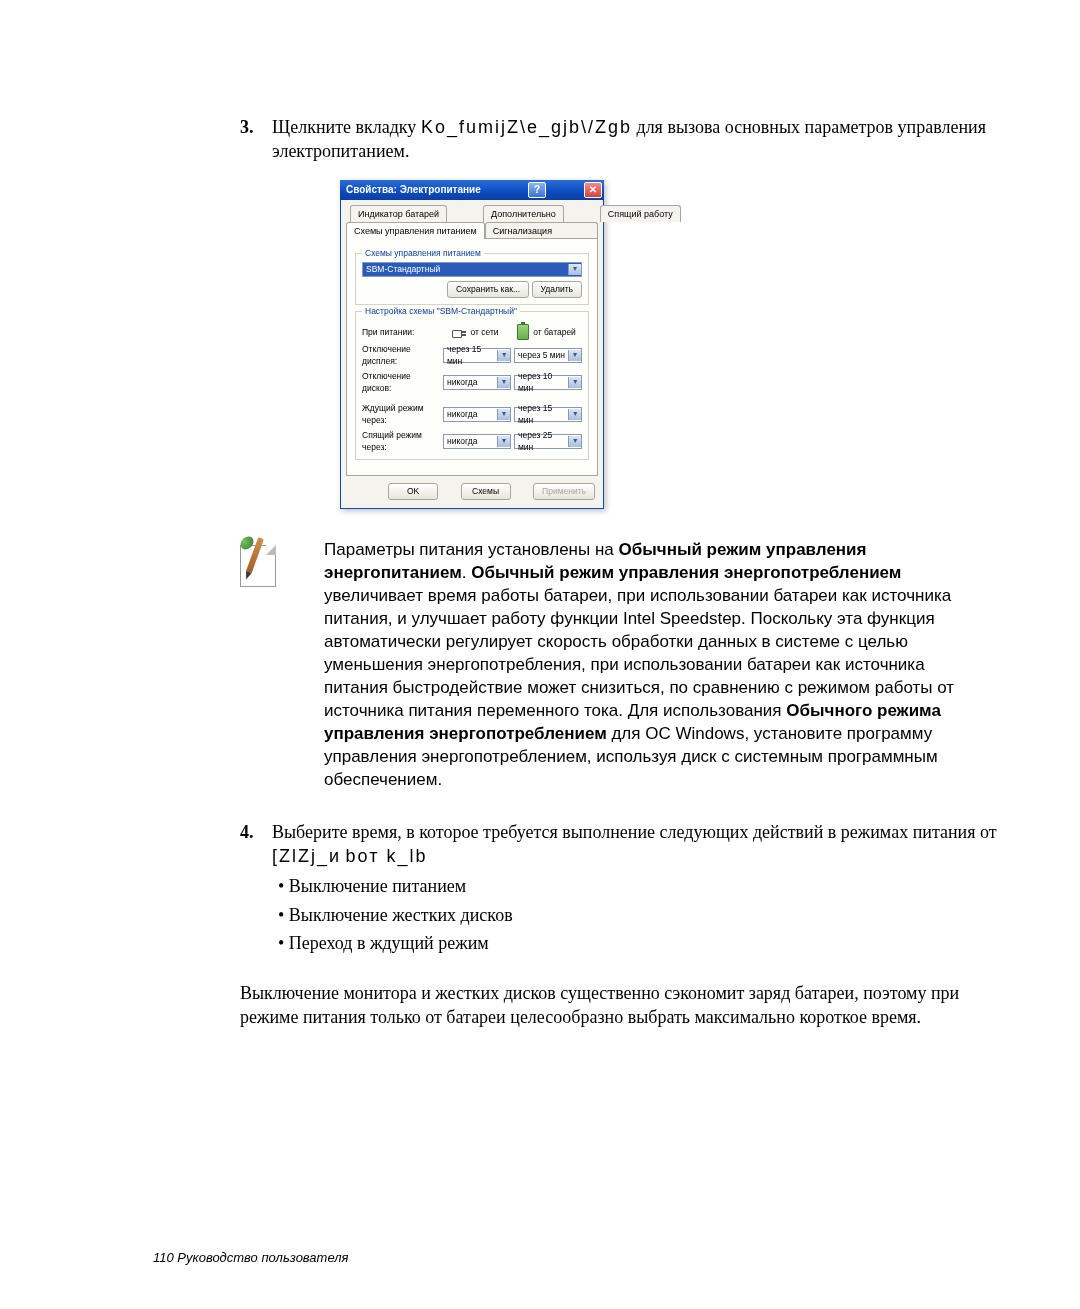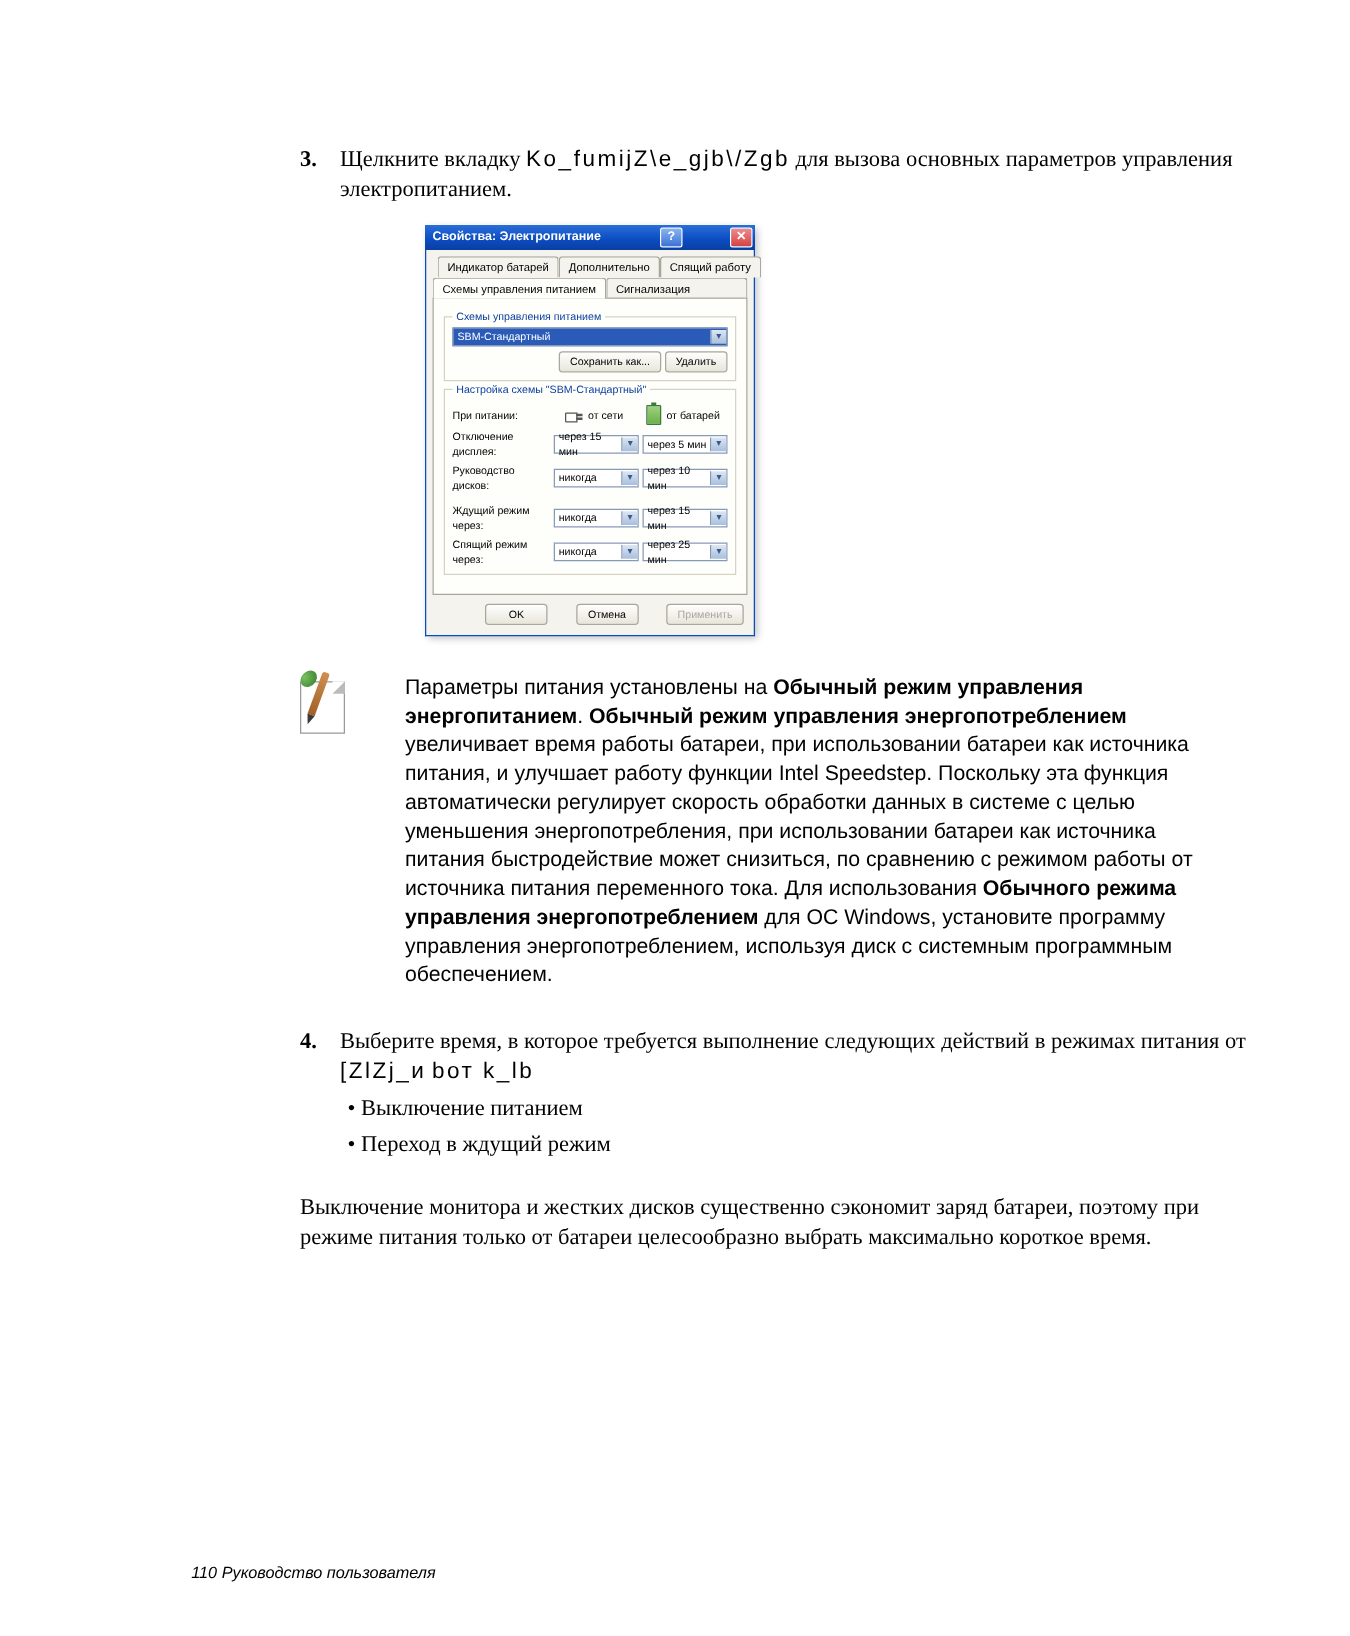--- a/index.html
+++ b/index.html
@@ -71,21 +71,21 @@
   .dlg-body {
     background: #f4f3ed;
     border: 1px solid #0b4bc1;
     border-top: none;
     padding: 5px;
   }
   .tabs-row1, .tabs-row2 {
     display: flex;
     font-size: 9px;
   }
-  .tabs-row1 { margin-left: 4px; margin-right: 4px; }
+  .tabs-row1 { margin-left: 4px; margin-right: 4px; gap: 36px; }
   .tab {
     border: 1px solid #a8a79c;
     border-bottom: none;
     border-radius: 3px 3px 0 0;
     padding: 2px 7px;
     background: #f4f3ed;
     margin-right: 0px;
     white-space: nowrap;
   }
   .tab.active {
@@ -300,21 +300,21 @@
               <div class="combo">
                   <span>через 15 мин</span>
                   <span class="arr">▾</span>
                 </div>
               <div class="combo">
                   <span>через 5 мин</span>
                   <span class="arr">▾</span>
                 </div>
             </div>
             <div class="fld-row">
-              <span class="lbl">Руководство дисков:</span>
+              <span class="lbl">Отключение дисков:</span>
               <div class="combo">
                   <span>никогда</span>
                   <span class="arr">▾</span>
                 </div>
               <div class="combo">
                   <span>через 10 мин</span>
                   <span class="arr">▾</span>
                 </div>
             </div>
             <div class="fld-row" style="margin-top:9px">
@@ -336,21 +336,21 @@
                 </div>
               <div class="combo">
                   <span>через 25 мин</span>
                   <span class="arr">▾</span>
                 </div>
             </div>
           </div>
         </div>
         <div class="dlg-footer">
           <span class="btn-win">OK</span>
-          <span class="btn-win">Отмена</span>
+          <span class="btn-win">Схемы</span>
           <span class="btn-win disabled">Применить</span>
         </div>
       </div>
     </div>
   </div>
 
   <div class="note-block">
     <div class="note-icon-wrap">
       <div class="note-icon">
         <div class="paper"></div>
@@ -362,20 +362,21 @@
       <span>Параметры питания установлены на </span><strong>Обычный режим управления энергопитанием</strong><span>. </span><strong>Обычный режим управления энергопотреблением</strong><span> увеличивает время работы батареи, при использовании батареи как источника питания, и улучшает работу функции Intel Speedstep. Поскольку эта функция автоматически регулирует скорость обработки данных в системе с целью уменьшения энергопотребления, при использовании батареи как источника питания быстродействие может снизиться, по сравнению с режимом работы от источника питания переменного тока. Для использования </span><strong>Обычного режима управления энергопотреблением</strong><span> для ОС Windows, установите программу управления энергопотреблением, используя диск с системным программным обеспечением.</span>
     </div>
   </div>
 
   <div class="step-row">
     <div class="step-num">4.</div>
     <div class="step-body">
       <span>Выберите время, в которое требуется выполнение следующих действий в режимах питания от </span><span class="garbled">[ZlZj_и</span><span> </span><span class="garbled">bот k_lb</span>
       <ul class="bullets">
         <li>Выключение питанием</li>
+        <li>Выключение жестких дисков</li>
         <li>Переход в ждущий режим</li>
       </ul>
     </div>
   </div>
 
   <div class="para">Выключение монитора и жестких дисков существенно сэкономит заряд батареи, поэтому при режиме питания только от батареи целесообразно выбрать максимально короткое время.</div>
 
   <div class="footer">110  Руководство пользователя</div>
 </div>
 

